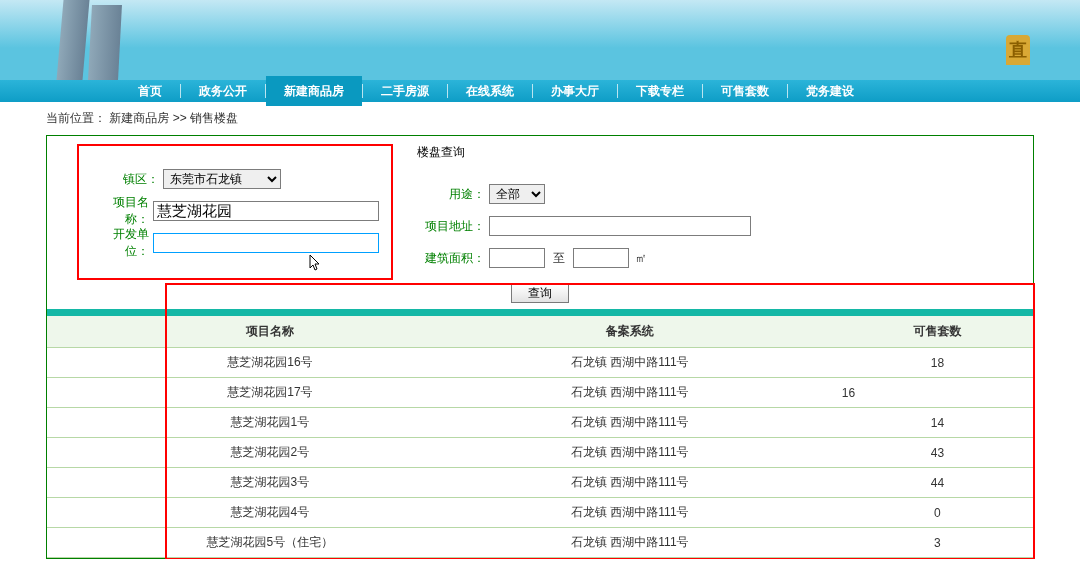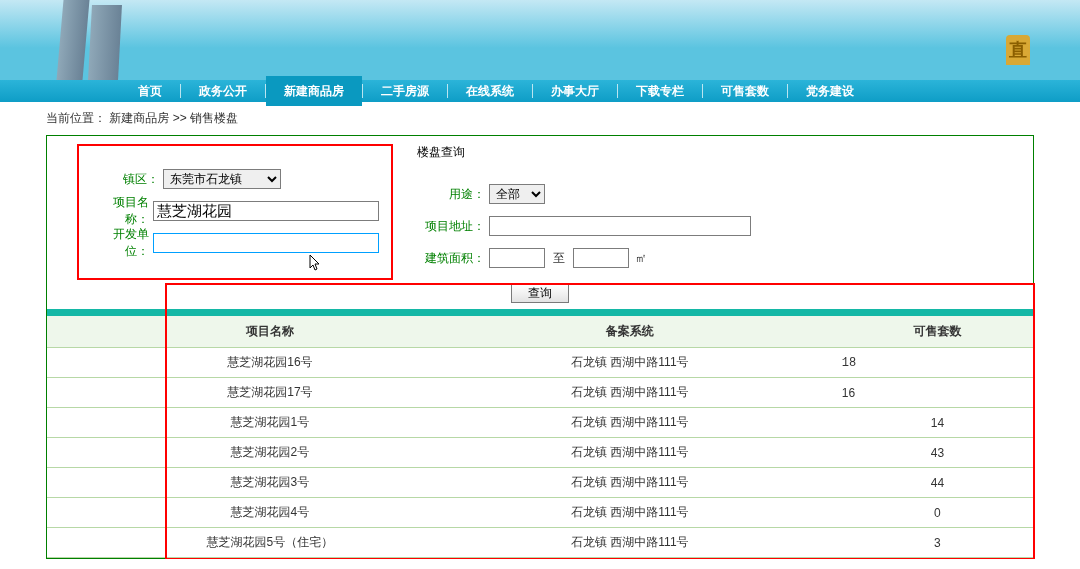--- a/index.html
+++ b/index.html
@@ -137,21 +137,21 @@
           <th style="width:30%">项目名称</th>
           <th style="width:43%">备案系统</th>
           <th>可售套数</th>
         </tr>
       </thead>
       <tbody id="result-body">
           <tr>
             <td style="width: 75px;"></td>
             <td style="text-align: center;">慧芝湖花园16号</td>
             <td style="text-align: center;">石龙镇  西湖中路111号</td>
-            <td style="text-align: left; font-family: Liberation Mono, monospace;">18</td>
+            <td style="text-align: center;">18</td>
           </tr>
           <tr>
             <td style="width: 75px;"></td>
             <td style="text-align: center;">慧芝湖花园17号</td>
             <td style="text-align: center;">石龙镇  西湖中路111号</td>
             <td style="text-align: left; margin-top: 19px;">16</td>
           </tr>
           <tr>
             <td style="width: 75px;"></td>
             <td style="text-align: center;">慧芝湖花园1号</td>

